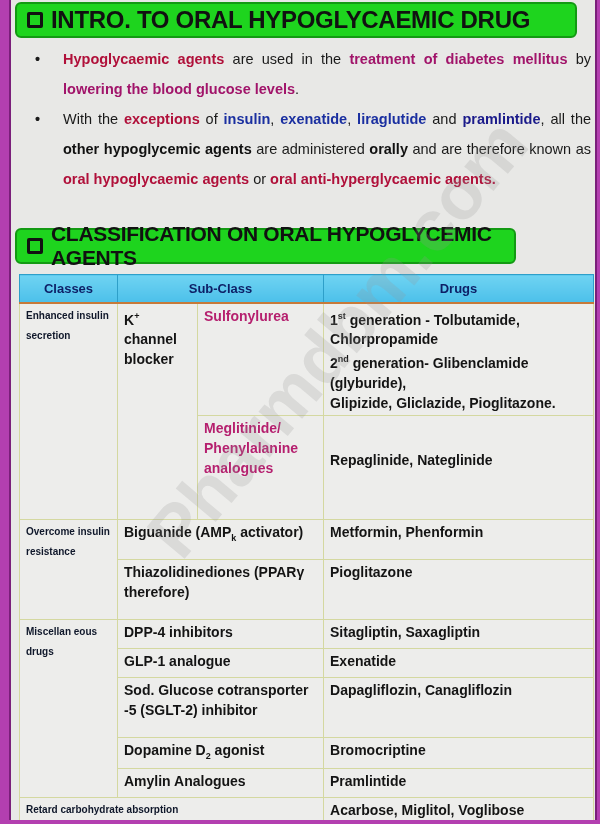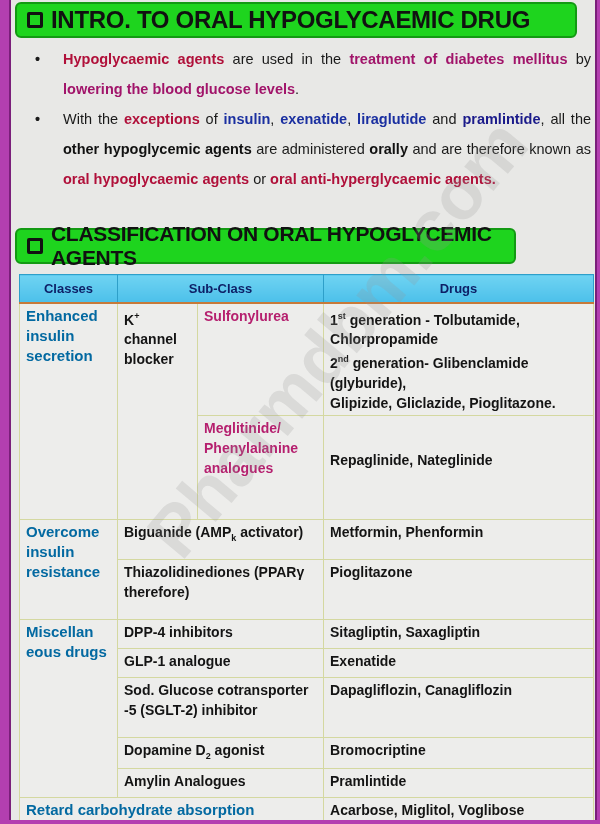--- a/index.html
+++ b/index.html
@@ -65,21 +65,21 @@
     border: 1px solid #2e9fc9;
     border-bottom: 2px solid #c77a3a;
   }
   .tbl td {
     border: 1px solid #d4d8a0;
     vertical-align: top;
     padding: 2px 4px 2px 6px;
     line-height: 20px;
     background: rgba(240,240,238,0.6);
   }
-  .cls { color: #0369a1; font-size: 15px; }
+  .cls { color: #0f172a; font-size: 10px; }
   .subm { color: #b51f6e; }
   sup, sub { font-size: 9px; }
 
   .wm {
     position: absolute; left: 120px; top: 520px;
     font-size: 72px; font-weight: bold;
     color: rgba(150,150,150,0.22);
     transform: rotate(-50deg);
     transform-origin: left top;
     white-space: nowrap;

